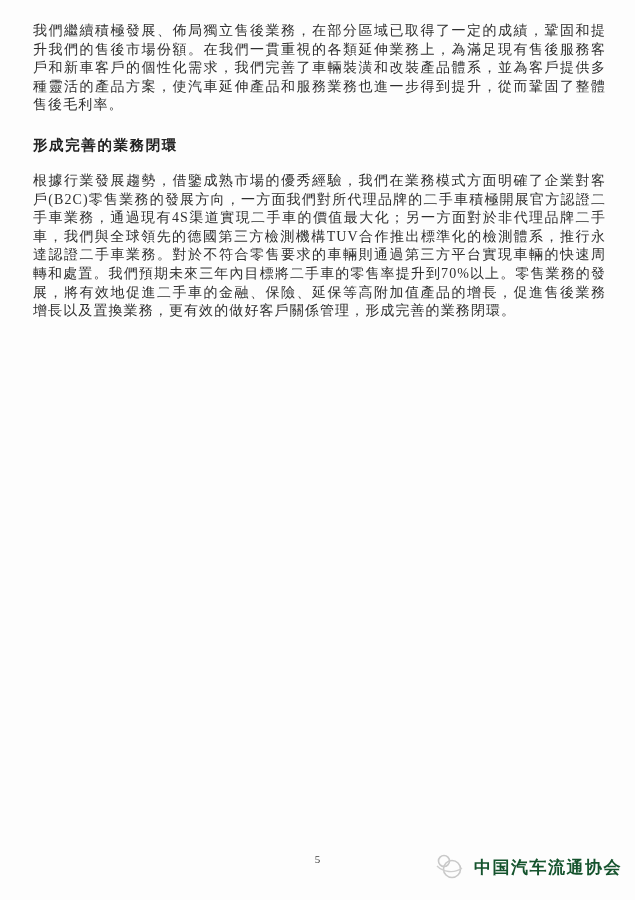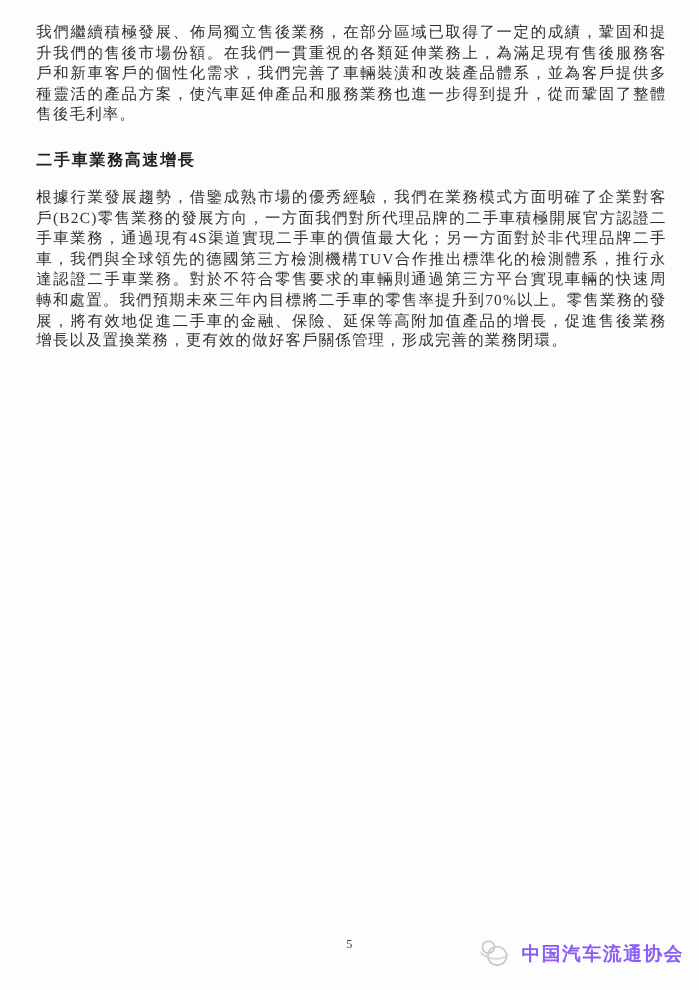--- a/index.html
+++ b/index.html
@@ -49,38 +49,38 @@
     color: #3a3a3a;
     font-family: "Liberation Serif", serif;
   }
   .watermark {
     position: absolute;
     top: 852px;
     right: 13px;
     display: flex;
     align-items: center;
     gap: 6px;
-    color: #8b5cf6;
+    color: #14532d;
     font-family: "Liberation Sans", sans-serif;
     font-size: 17px;
     font-weight: bold;
     letter-spacing: 1.5px;
     user-select: none;
   }
   .watermark svg {
     display: block;
   }
 </style>
 </head>
 <body>
 
 <div class="page">
   <div class="content">
     <p class="body-para">我們繼續積極發展、佈局獨立售後業務，在部分區域已取得了一定的成績，鞏固和提升我們的售後市場份額。在我們一貫重視的各類延伸業務上，為滿足現有售後服務客戶和新車客戶的個性化需求，我們完善了車輛裝潢和改裝產品體系，並為客戶提供多種靈活的產品方案，使汽車延伸產品和服務業務也進一步得到提升，從而鞏固了整體售後毛利率。</p>
-    <h2 class="section-heading">二手車業務高速增長</h2>
+    <h2 class="section-heading">形成完善的業務閉環</h2>
     <p class="body-para">根據行業發展趨勢，借鑒成熟市場的優秀經驗，我們在業務模式方面明確了企業對客戶(B2C)零售業務的發展方向，一方面我們對所代理品牌的二手車積極開展官方認證二手車業務，通過現有4S渠道實現二手車的價值最大化；另一方面對於非代理品牌二手車，我們與全球領先的德國第三方檢測機構TUV合作推出標準化的檢測體系，推行永達認證二手車業務。對於不符合零售要求的車輛則通過第三方平台實現車輛的快速周轉和處置。我們預期未來三年內目標將二手車的零售率提升到70%以上。零售業務的發展，將有效地促進二手車的金融、保險、延保等高附加值產品的增長，促進售後業務增長以及置換業務，更有效的做好客戶關係管理，形成完善的業務閉環。</p>
   </div>
 
   <div class="footer-pageno">5</div>
 
   <div class="watermark">
     <span>
       <svg width="34" height="30" viewBox="0 0 34 30" fill="none" xmlns="http://www.w3.org/2000/svg">
         <circle cx="10" cy="9" r="5.5" stroke="#c9c9c9" stroke-width="1.6" fill="none"></circle>
         <circle cx="18" cy="17" r="8.5" stroke="#c9c9c9" stroke-width="1.6" fill="none"></circle>

